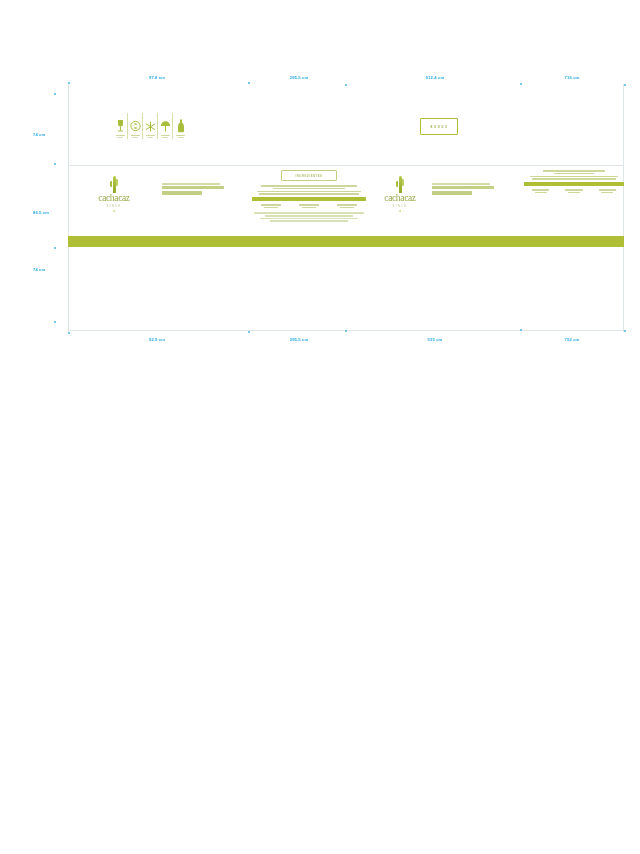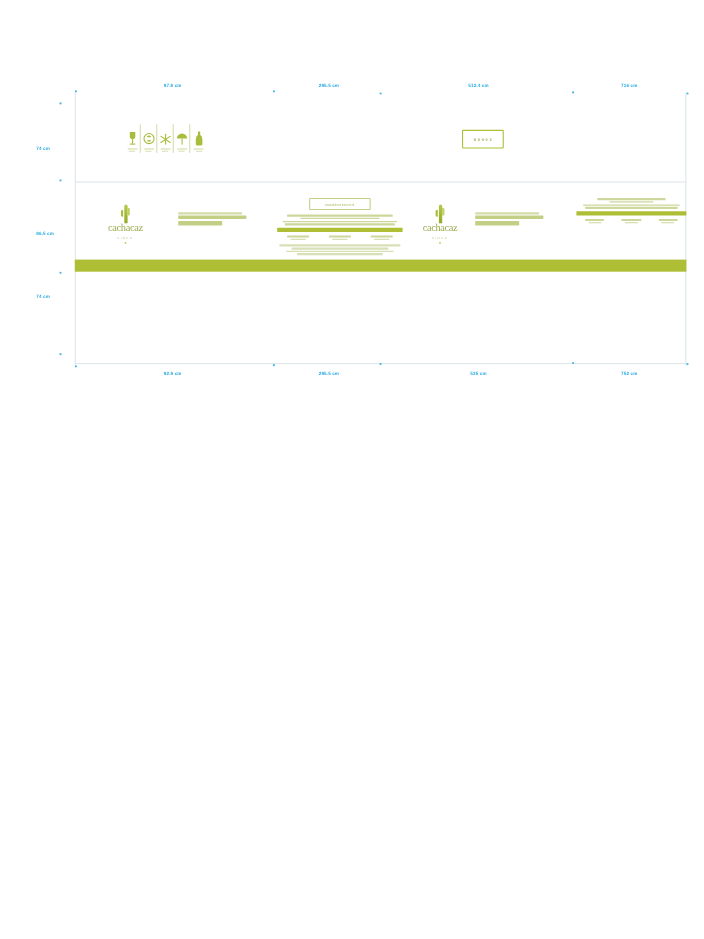--- a/index.html
+++ b/index.html
@@ -15,21 +15,21 @@
     white-space:nowrap;font-weight:700;
   }
   .tick{position:absolute;background:#29abe2;}
   .tick.h{width:2px;height:2px;border-radius:50%;opacity:.85;}
   .guide{position:absolute;background:#dfe6ea;}
   .guide.h{height:1px;}
   .guide.v{width:1px;}
 
   
   .art-zone{position:absolute;}
-  .panel{position:absolute;top:10px;bottom:0;}
+  .panel{position:absolute;top:0;bottom:0;}
 
   .green-band{
     position:absolute;background:#aebf36;
   }
 
   .logo{position:absolute;text-align:center;}
   .logo .cactus{
     width:9px;height:17px;margin:0 auto 1px;position:relative;
   }
   .logo .cactus .body{

